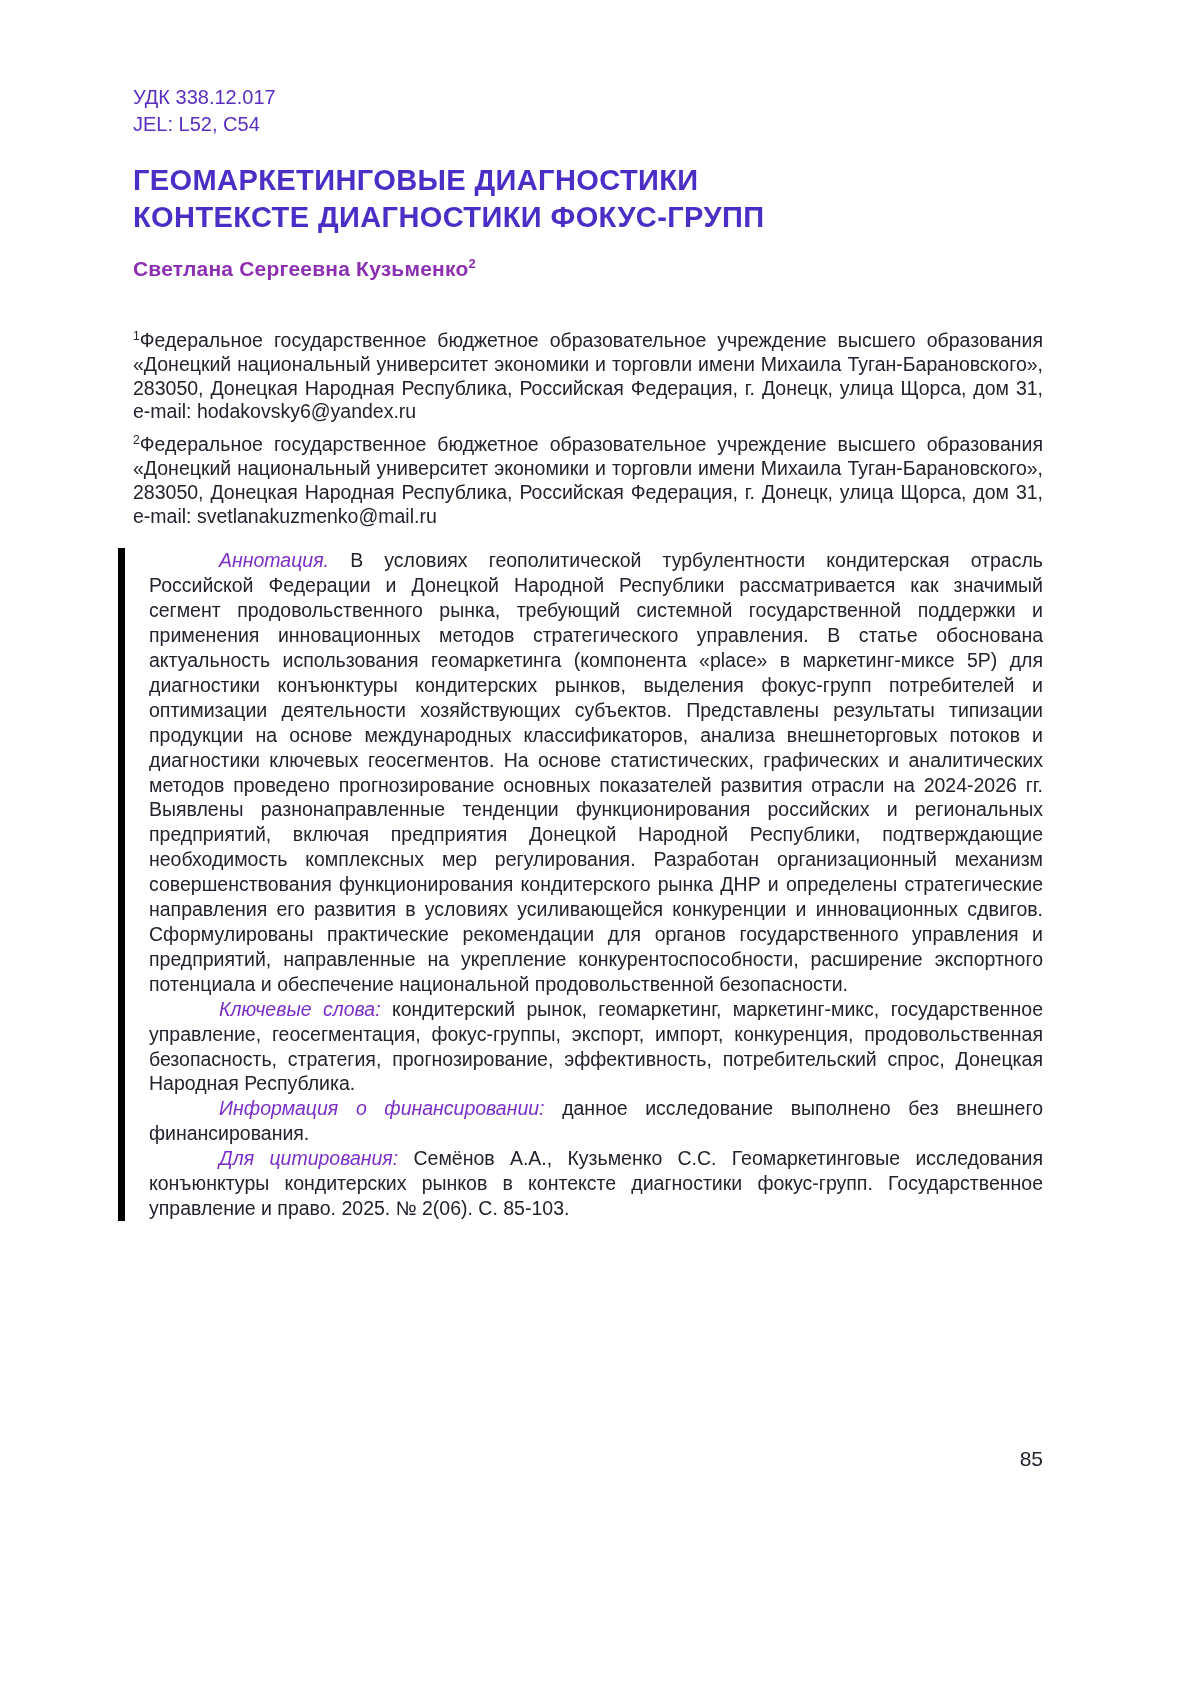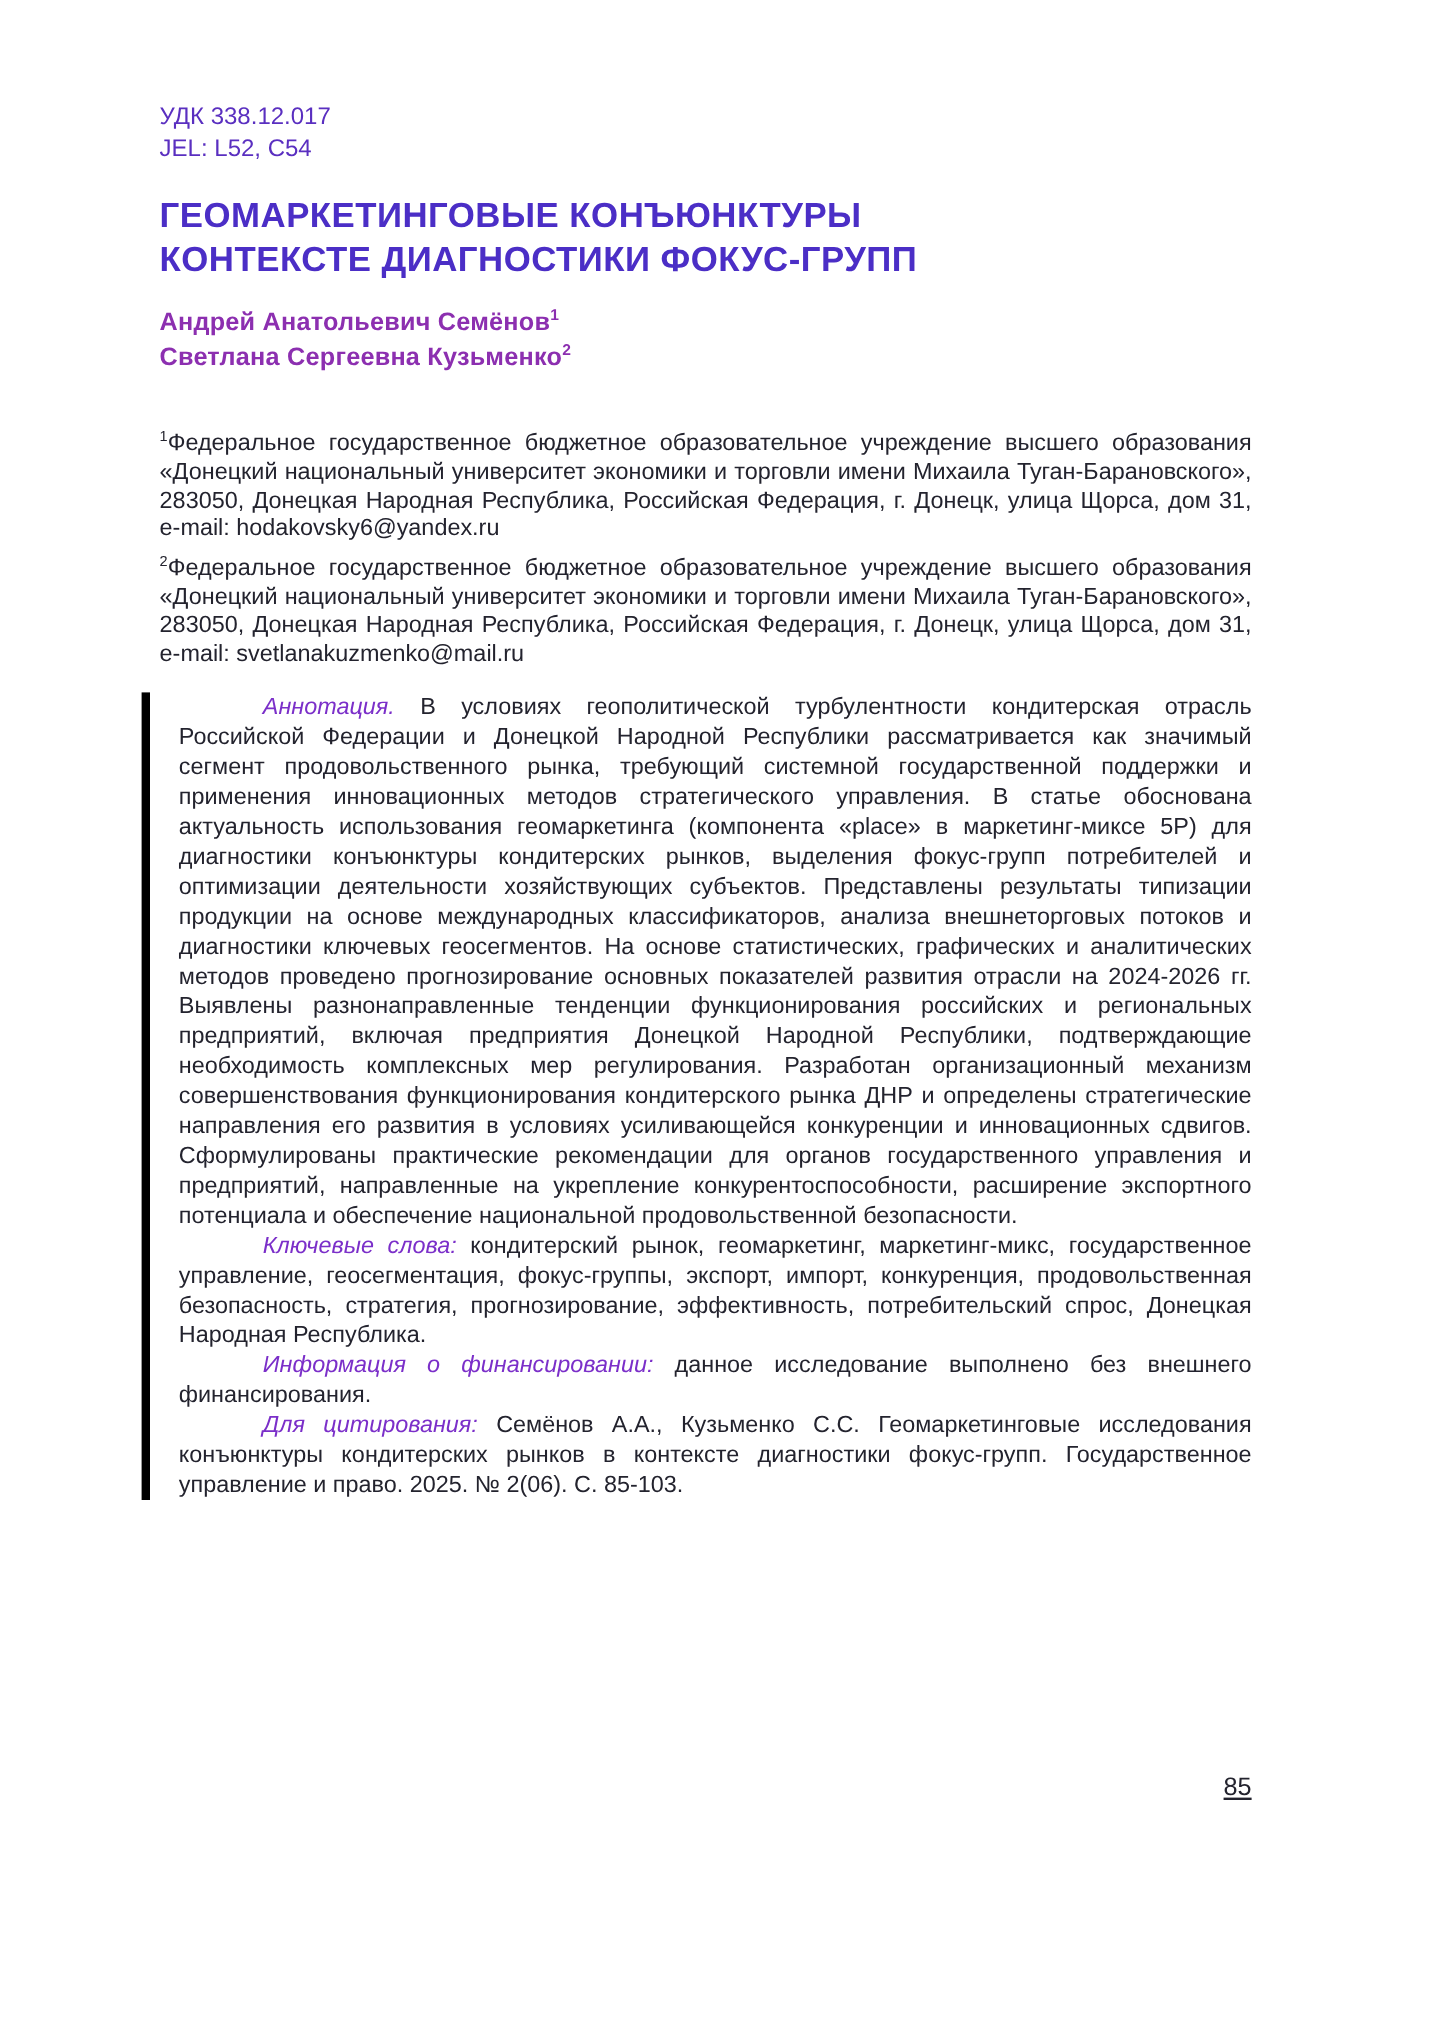--- a/index.html
+++ b/index.html
@@ -49,43 +49,42 @@
   }
   .abstract-block p {
     font-size:19.5px; line-height:24.9px;
     text-align:justify; text-justify:inter-word;
     text-indent:70px;
   }
   .label { font-style:italic; color:#7b2fc9; }
 
   .page-number {
     position:absolute;
-    top:1478px; right:157px;
-    font-size:21px; color:#23232e;text-decoration:underline;
+    top:1447px; right:157px;
+    font-size:21px; color:#23232e;
   }
 </style>
 </head>
 <body>
 
 <div class="page">
 
   <div class="meta-row">
     <div class="meta-left">
       <div>УДК 338.12.017</div>
       <div>JEL: L52, C54</div>
     </div>
   </div>
 
   <h1 class="article-title">
-    <div>ГЕОМАРКЕТИНГОВЫЕ КОНЪЮНКТУРЫ</div>
+    <div>ГЕОМАРКЕТИНГОВЫЕ ДИАГНОСТИКИ</div>
     <div>КОНТЕКСТЕ ДИАГНОСТИКИ ФОКУС-ГРУПП</div>
   </h1>
 
   <div class="authors">
-    <div class="author-line"><span>Андрей Анатольевич Семёнов</span><sup>1</sup></div>
     <div class="author-line"><span>Светлана Сергеевна Кузьменко</span><sup>2</sup></div>
   </div>
 
   <div class="affiliations">
     <p class="affil"><sup>1</sup><span>Федеральное государственное бюджетное образовательное учреждение высшего образования «Донецкий национальный университет экономики и торговли имени Михаила Туган-Барановского», 283050, Донецкая Народная Республика, Российская Федерация, г. Донецк, улица Щорса, дом 31, e-mail: hodakovsky6@yandex.ru</span></p>
     <p class="affil"><sup>2</sup><span>Федеральное государственное бюджетное образовательное учреждение высшего образования «Донецкий национальный университет экономики и торговли имени Михаила Туган-Барановского», 283050, Донецкая Народная Республика, Российская Федерация, г. Донецк, улица Щорса, дом 31, e-mail: svetlanakuzmenko@mail.ru</span></p>
   </div>
 
   <div class="abstract-block">
     <p><span class="label">Аннотация.</span><span> В условиях геополитической турбулентности кондитерская отрасль Российской Федерации и Донецкой Народной Республики рассматривается как значимый сегмент продовольственного рынка, требующий системной государственной поддержки и применения инновационных методов стратегического управления. В статье обоснована актуальность использования геомаркетинга (компонента «place» в маркетинг-миксе 5P) для диагностики конъюнктуры кондитерских рынков, выделения фокус-групп потребителей и оптимизации деятельности хозяйствующих субъектов. Представлены результаты типизации продукции на основе международных классификаторов, анализа внешнеторговых потоков и диагностики ключевых геосегментов. На основе статистических, графических и аналитических методов проведено прогнозирование основных показателей развития отрасли на 2024-2026 гг. Выявлены разнонаправленные тенденции функционирования российских и региональных предприятий, включая предприятия Донецкой Народной Республики, подтверждающие необходимость комплексных мер регулирования. Разработан организационный механизм совершенствования функционирования кондитерского рынка ДНР и определены стратегические направления его развития в условиях усиливающейся конкуренции и инновационных сдвигов. Сформулированы практические рекомендации для органов государственного управления и предприятий, направленные на укрепление конкурентоспособности, расширение экспортного потенциала и обеспечение национальной продовольственной безопасности.</span></p>

